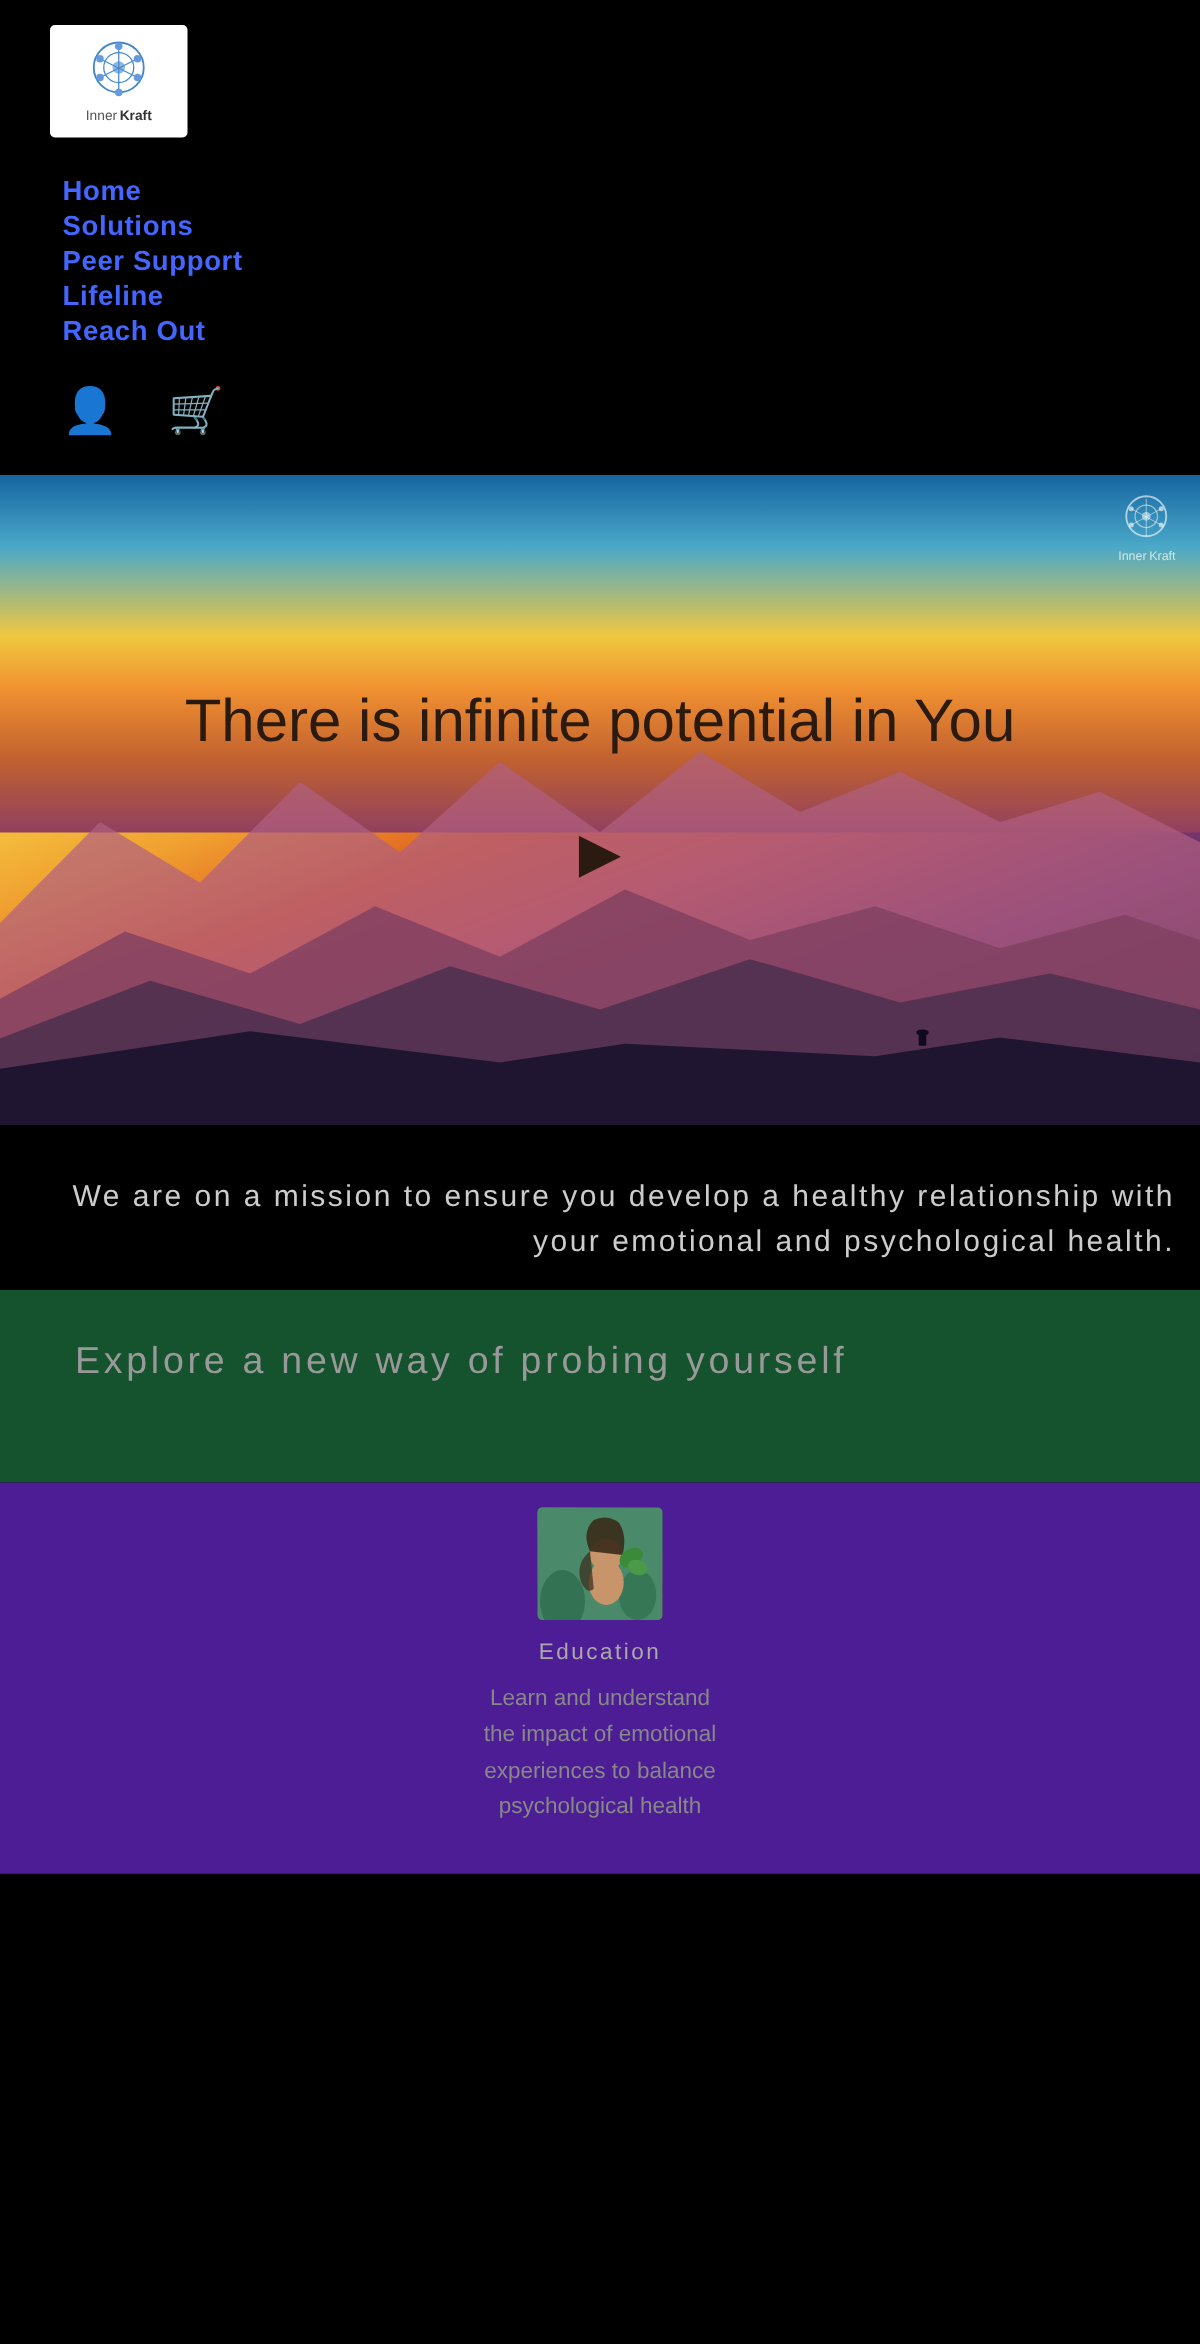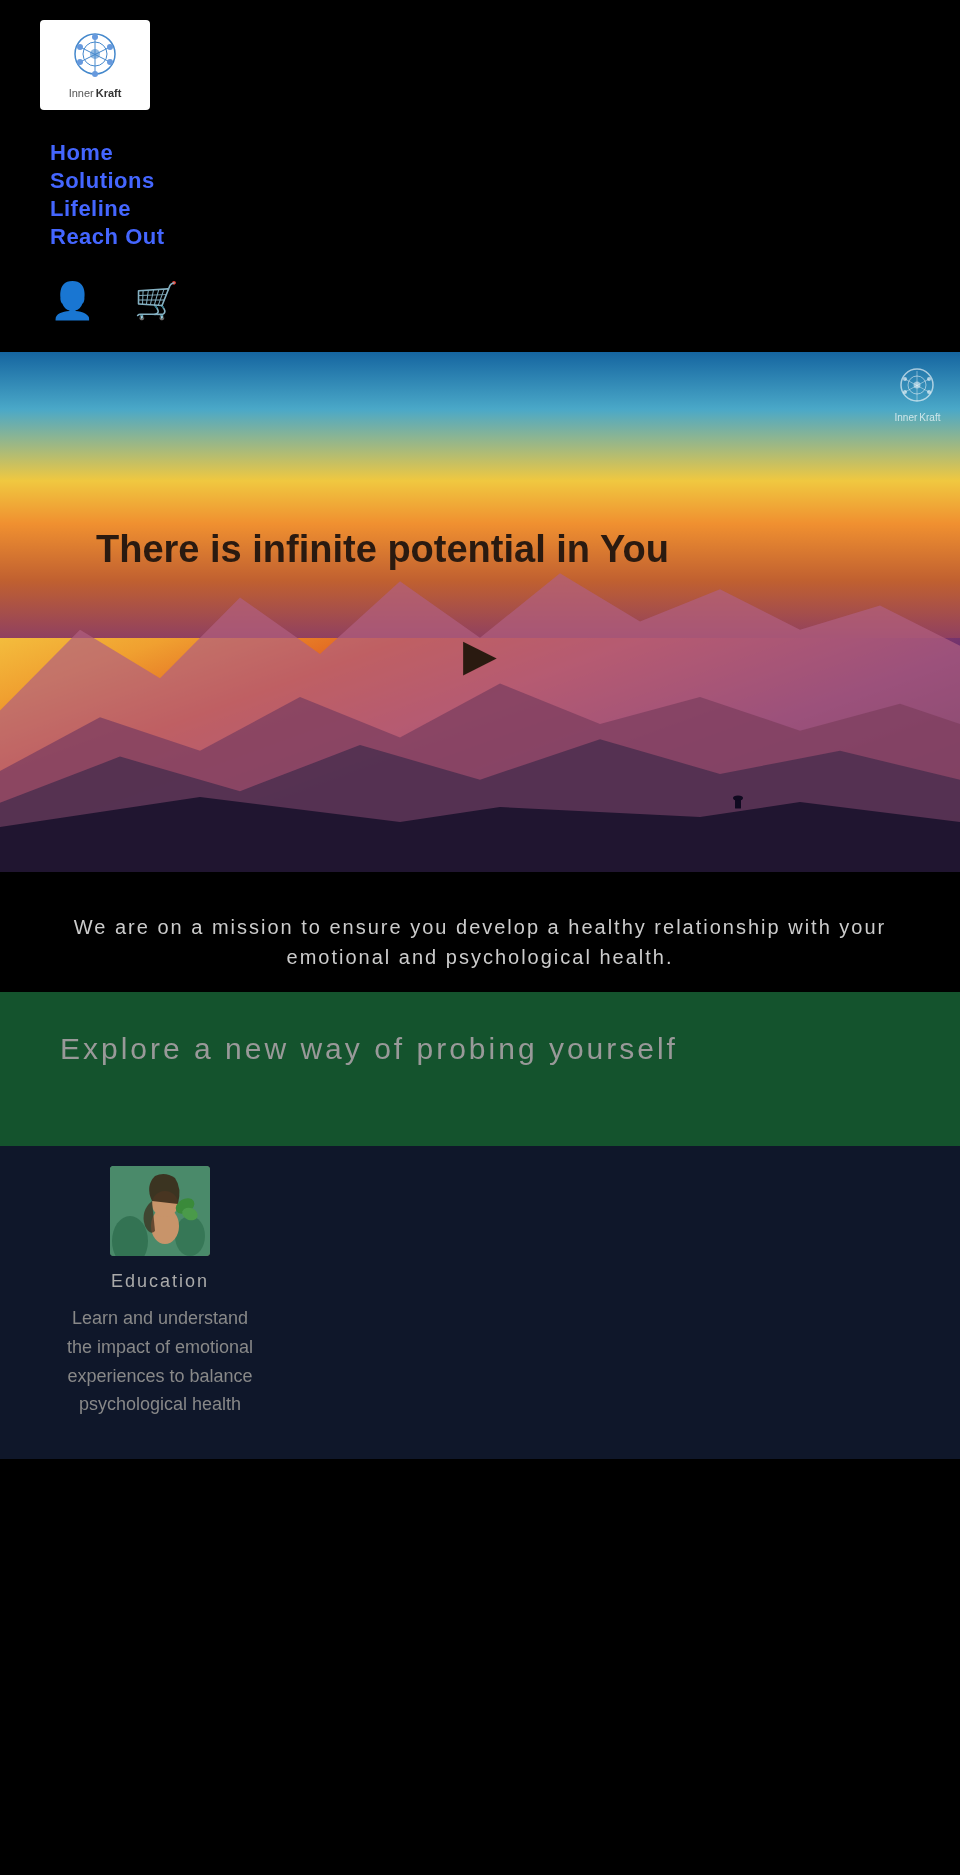--- a/index.html
+++ b/index.html
@@ -101,23 +101,24 @@
         #2a1a4a 90%,
         #1a0a2a 100%
       );
     }
 
     .hero-overlay-text {
       position: absolute;
       top: 38%;
       left: 50%;
       transform: translate(-50%, -50%);
-      font-size: 38px;
-      font-weight: 700;
+      font-size: 48px;
+      font-weight: 400;
       color: #2a1a10;
+      text-align: center;
       width: 80%;
       line-height: 1.3;
     }
 
     .play-btn {
       position: absolute;
       top: 58%;
       left: 50%;
       transform: translate(-50%, -50%);
       font-size: 44px;
@@ -147,49 +148,50 @@
       gap: 2px;
     }
 
     
     .mission-section {
       background: #000;
       padding: 40px 20px 20px;
     }
 
     .mission-text {
-      font-size: 20px;
+      font-size: 24px;
       color: #ccc;
       line-height: 1.5;
       letter-spacing: 2px;
-      text-align: center;
+      text-align: right;
       font-weight: 300;
     }
 
     
     .explore-section {
       background: #14532d;
       padding: 40px 60px 30px;
     }
 
     .explore-heading {
       font-size: 30px;
       color: #999;
       letter-spacing: 3px;
       font-weight: 300;
       margin-bottom: 50px;
     }
 
     
     .cards-section {
-      background: #0f172a;
+      background: #4c1d95;
       padding: 20px 60px 40px;
       display: flex;
       gap: 40px;
       flex-wrap: wrap;
+      justify-content: center;
     }
 
     .card {
       display: flex;
       flex-direction: column;
       align-items: center;
       max-width: 200px;
     }
 
     .card-image {
@@ -284,20 +286,21 @@
       <div class="logo-text-inner">
         <span class="inner">Inner</span>
         <span class="kraft">Kraft</span>
       </div>
     </div>
   </div>
 
   <nav>
     <a href="#">Home</a>
     <a href="#">Solutions</a>
+    <a href="#">Peer Support</a>
     <a href="#">Lifeline</a>
     <a href="#">Reach Out</a>
   </nav>
 
   <div class="header-icons">
     <span class="header-icon">👤</span>
     <span class="header-icon">🛒</span>
   </div>
 
 </div>

